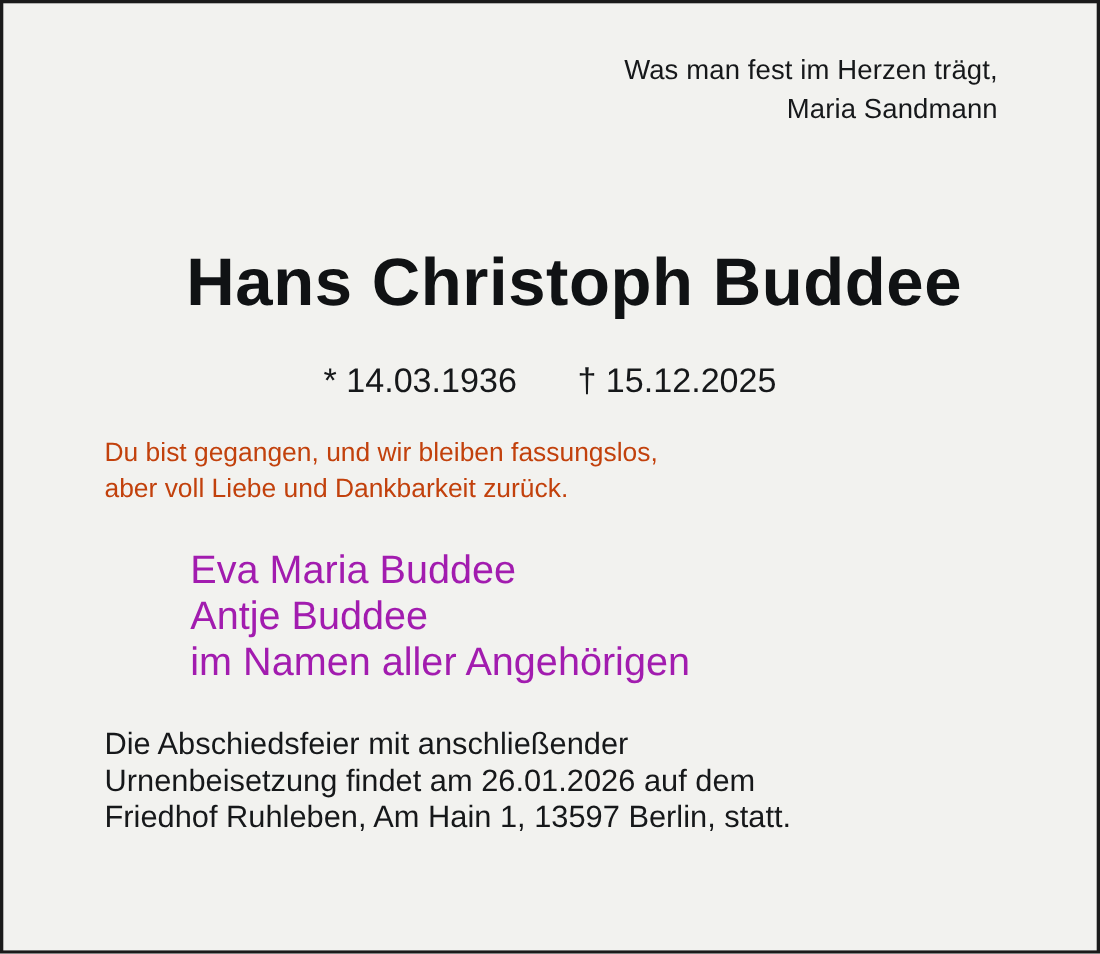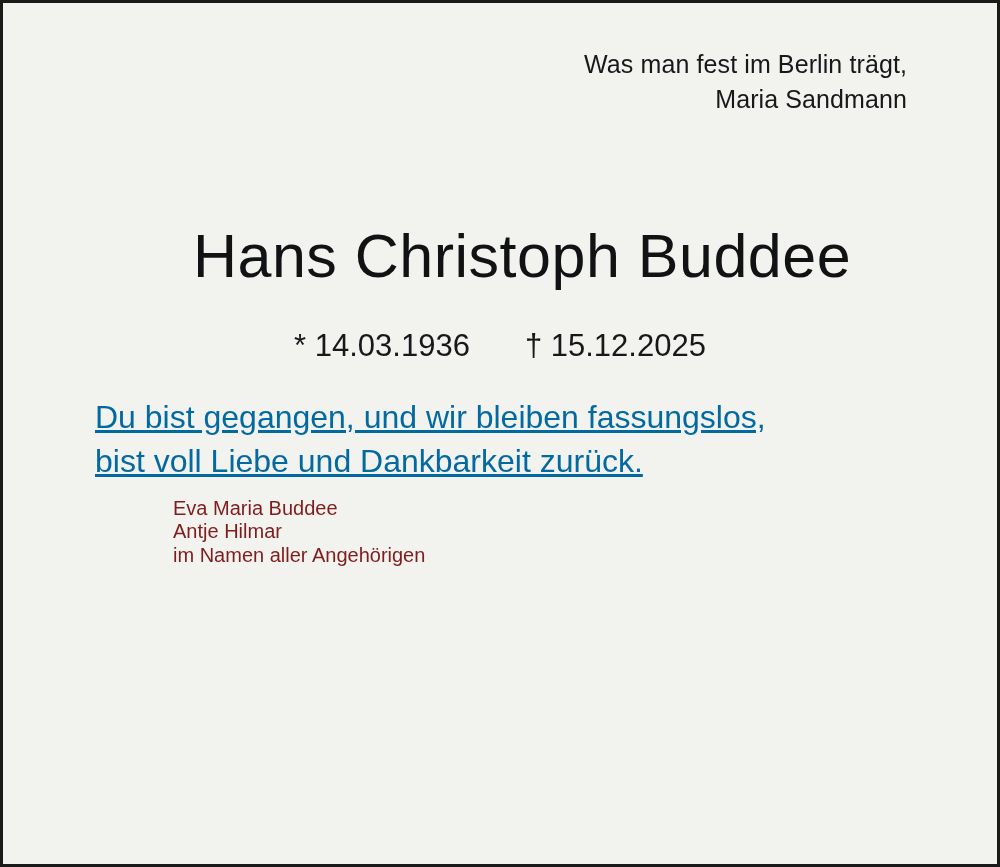--- a/index.html
+++ b/index.html
@@ -40,21 +40,21 @@
   .epigraph div {
     white-space: nowrap;
   }
   .name {
     position: absolute;
     left: 0;
     right: 0;
     top: 218px;
     text-align: center;
     font-size: 61px;
-    font-weight: 400;
+    font-weight: 700;
     color: #101214;
     letter-spacing: 0.5px;
     white-space: nowrap;
     padding-left: 44px;
   }
   .dates {
     position: absolute;
     left: 0;
     right: 0;
     top: 325px;
@@ -62,35 +62,34 @@
     font-size: 31px;
     color: #16181a;
   }
   .dates .birth {
     margin-right: 55px;
   }
   .body-block {
     position: absolute;
     left: 92px;
     top: 392px;
-    font-size: 32px;
+    font-size: 24px;
     line-height: 1.38;
-    color: #0369a1;
-    text-decoration: underline;
+    color: #c2410c;
   }
   .body-block div {
     white-space: nowrap;
   }
   .family {
     position: absolute;
     left: 170px;
     top: 494px;
-    font-size: 20px;
+    font-size: 36px;
     line-height: 1.17;
-    color: #7f1d1d;
+    color: #a21caf;
   }
   .family div {
     white-space: nowrap;
   }
   .ceremony {
     position: absolute;
     left: 92px;
     top: 656px;
     font-size: 28px;
     line-height: 1.2;
@@ -100,36 +99,41 @@
     white-space: nowrap;
   }
 </style>
 </head>
 <body>
 
 <div class="notice">
   <div class="inner">
 
     <div class="epigraph">
-      <div>Was man fest im Berlin trägt,</div>
+      <div>Was man fest im Herzen trägt,</div>
       <div>Maria Sandmann</div>
     </div>
 
     <div class="name">Hans Christoph Buddee</div>
 
     <div class="dates">
       <span class="birth">* 14.03.1936</span><span class="death">† 15.12.2025</span>
     </div>
 
     <div class="body-block">
       <div>Du bist gegangen, und wir bleiben fassungslos,</div>
-      <div>bist voll Liebe und Dankbarkeit zurück.</div>
+      <div>aber voll Liebe und Dankbarkeit zurück.</div>
     </div>
 
     <div class="family">
       <div>Eva Maria Buddee</div>
-      <div>Antje Hilmar</div>
+      <div>Antje Buddee</div>
       <div>im Namen aller Angehörigen</div>
     </div>
 
+    <div class="ceremony">
+      <div>Die Abschiedsfeier mit anschließender</div>
+      <div>Urnenbeisetzung findet am 26.01.2026 auf dem</div>
+      <div>Friedhof Ruhleben, Am Hain 1, 13597 Berlin, statt.</div>
+    </div>
 
   </div>
 </div>
 
 </body></html>

